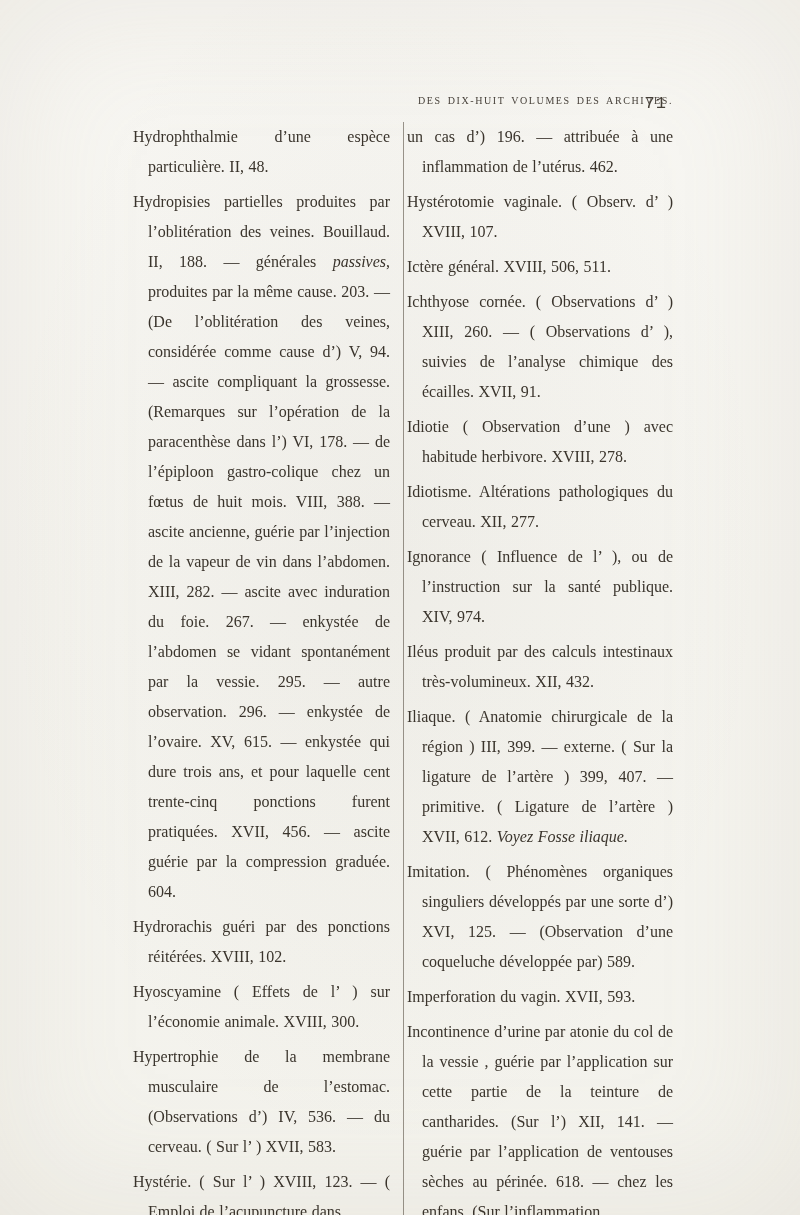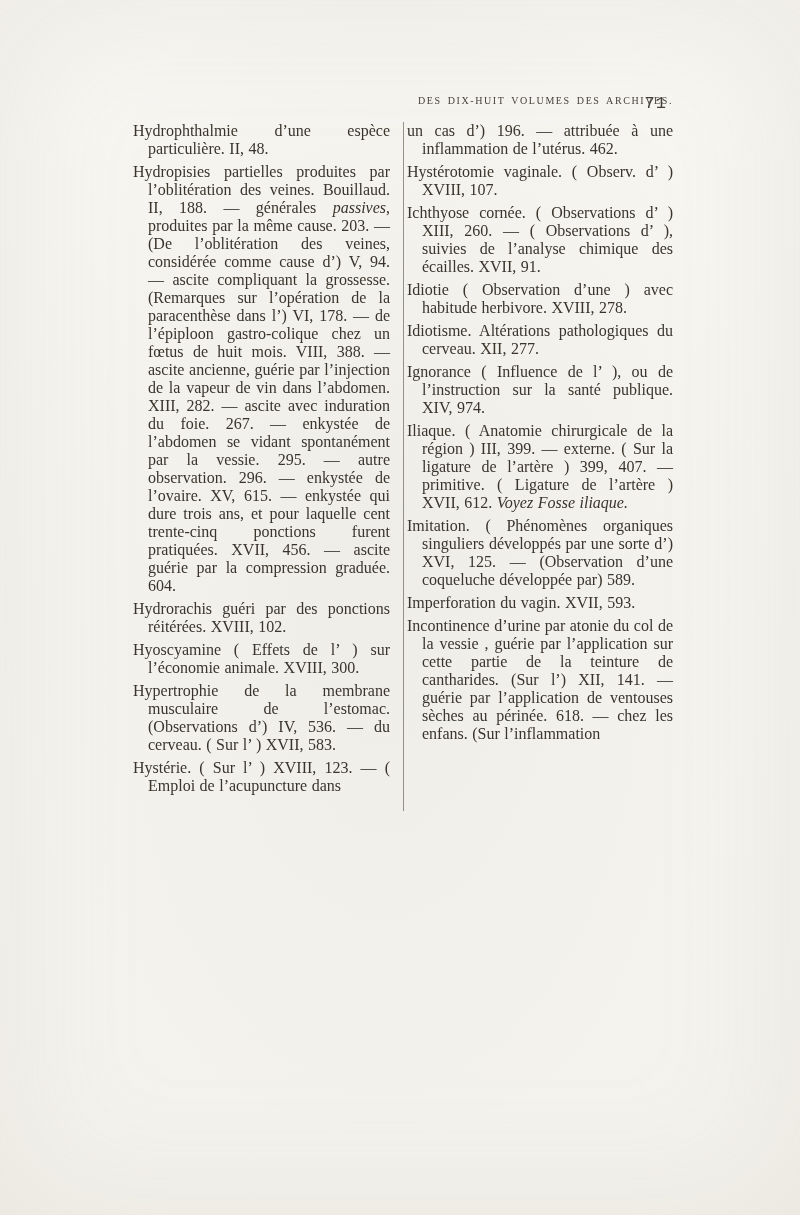--- a/index.html
+++ b/index.html
@@ -60,21 +60,21 @@
   .col-left {
     padding-right: 13px;
   }
   .col-right {
     padding-left: 3px;
     border-left: 1px solid rgba(75, 65, 52, 0.55);
   }
   p.entry {
     margin: 0 0 5px 0;
     font-size: 16px;
-    line-height: 18px;
+    line-height: 30px;
     text-align: justify;
     padding-left: 15px;
     text-indent: -15px;
     word-spacing: 0.5px;
   }
   p.entry:last-child { margin-bottom: 16px; }
   em { font-style: italic; }
 </style>
 </head>
 <body>
@@ -93,24 +93,26 @@
       <p class="entry"><span>Hydropisies partielles produites par l’oblitération des veines. Bouillaud. II, 188. — générales </span><em>passives</em><span>, produites par la même cause. 203. — (De l’oblitération des veines, considérée comme cause d’) V, 94. — ascite compliquant la grossesse. (Remarques sur l’opération de la paracenthèse dans l’) VI, 178. — de l’épiploon gastro-colique chez un fœtus de huit mois. VIII, 388. — ascite ancienne, guérie par l’injection de la vapeur de vin dans l’abdomen. XIII, 282. — ascite avec induration du foie. 267. — enkystée de l’abdomen se vidant spontanément par la vessie. 295. — autre observation. 296. — enkystée de l’ovaire. XV, 615. — enkystée qui dure trois ans, et pour laquelle cent trente-cinq ponctions furent pratiquées. XVII, 456. — ascite guérie par la compression graduée. 604.</span></p>
       <p class="entry">Hydrorachis guéri par des ponctions réitérées. XVIII, 102.</p>
       <p class="entry">Hyoscyamine ( Effets de l’ ) sur l’économie animale. XVIII, 300.</p>
       <p class="entry">Hypertrophie de la membrane musculaire de l’estomac. (Observations d’) IV, 536. — du cerveau. ( Sur l’ ) XVII, 583.</p>
       <p class="entry">Hystérie. ( Sur l’ ) XVIII, 123. — ( Emploi de l’acupuncture dans</p>
     </div>
 
     <div class="col col-right">
       <p class="entry">un cas d’) 196. — attribuée à une inflammation de l’utérus. 462.</p>
       <p class="entry">Hystérotomie vaginale. ( Observ. d’ ) XVIII, 107.</p>
+      <p class="entry">Ictère général. XVIII, 506, 511.</p>
       <p class="entry">Ichthyose cornée. ( Observations d’ ) XIII, 260. — ( Observations d’ ), suivies de l’analyse chimique des écailles. XVII, 91.</p>
       <p class="entry">Idiotie ( Observation d’une ) avec habitude herbivore. XVIII, 278.</p>
       <p class="entry">Idiotisme. Altérations pathologiques du cerveau. XII, 277.</p>
       <p class="entry">Ignorance ( Influence de l’ ), ou de l’instruction sur la santé publique. XIV, 974.</p>
+      <p class="entry">Iléus produit par des calculs intestinaux très-volumineux. XII, 432.</p>
       <p class="entry"><span>Iliaque. ( Anatomie chirurgicale de la région ) III, 399. — externe. ( Sur la ligature de l’artère ) 399, 407. — primitive. ( Ligature de l’artère ) XVII, 612. </span><em>Voyez Fosse iliaque.</em></p>
       <p class="entry">Imitation. ( Phénomènes organiques singuliers développés par une sorte d’) XVI, 125. — (Observation d’une coqueluche développée par) 589.</p>
       <p class="entry">Imperforation du vagin. XVII, 593.</p>
       <p class="entry">Incontinence d’urine par atonie du col de la vessie , guérie par l’application sur cette partie de la teinture de cantharides. (Sur l’) XII, 141. — guérie par l’application de ventouses sèches au périnée. 618. — chez les enfans. (Sur l’inflammation</p>
     </div>
 
   </div>
 
 </div>
 

